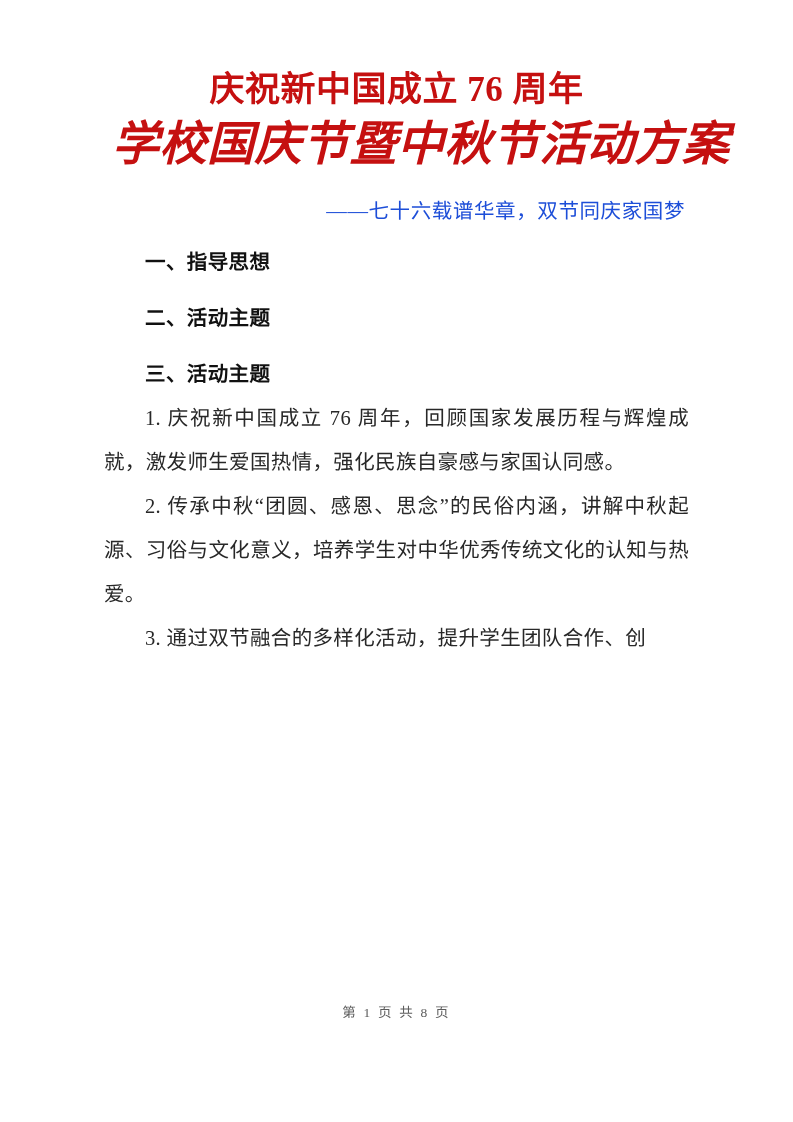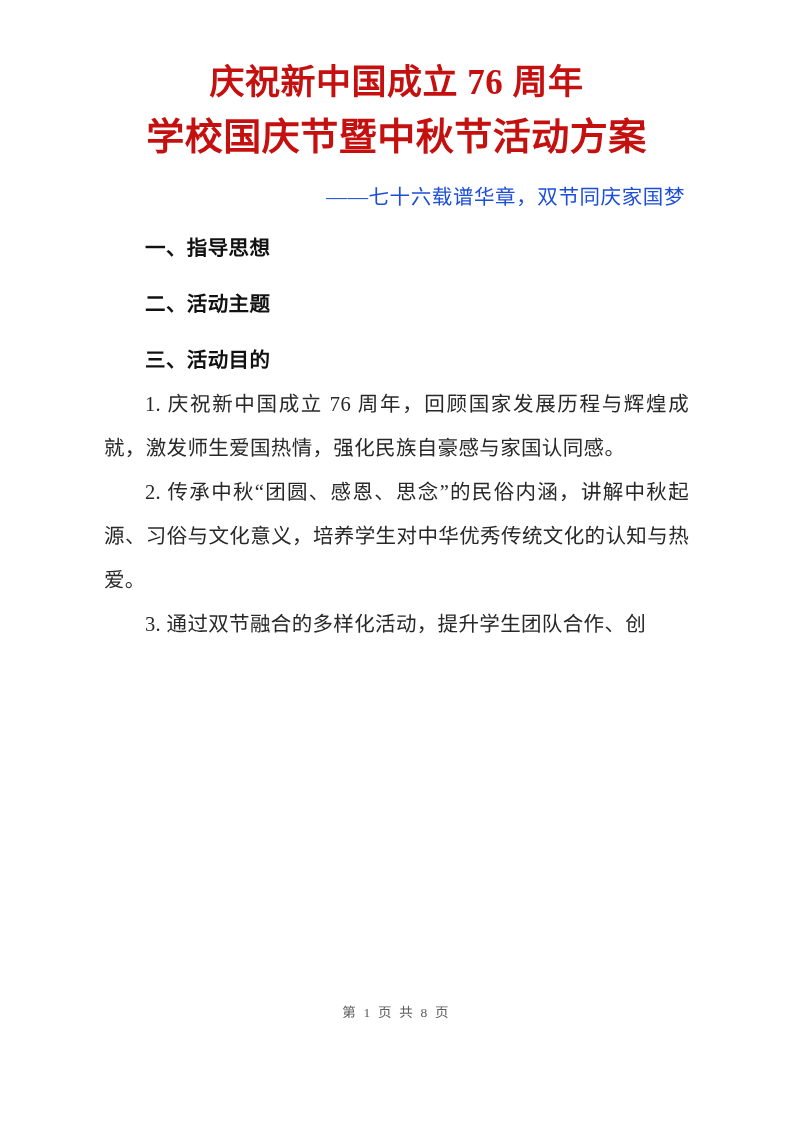--- a/index.html
+++ b/index.html
@@ -27,36 +27,37 @@
   
   .content {
     position: absolute;
     left: 104px;
     top: 0;
     width: 585px;
   }
 
   
   .doc-title {
-    margin: 1px;
+    margin: 8px;
     padding-top: 54px;
     text-align: center;
     color: #c51010;
     font-family: "Liberation Serif", "DejaVu Serif", serif;
     font-weight: bold;
     font-size: 35px;
     line-height: 55px;
     letter-spacing: 0.5px;
     white-space: nowrap;
   }
   .doc-title .tline {
     display: block;
   }
   .doc-title .tline-2 {
-    font-size: 38px;
+    font-size: 47px;
+    font-style: italic;
   }
 
   
   .doc-subtitle {
     margin: 0;
     padding-top: 14px;
     text-align: right;
     padding-right: 4px;
     color: #1d4ed8;
     font-family: "Liberation Serif", "DejaVu Serif", serif;
@@ -121,21 +122,21 @@
       <span class="tline tline-1">庆祝新中国成立 76 周年</span>
       <span class="tline tline-2">学校国庆节暨中秋节活动方案</span>
     </h1>
 
     <p class="doc-subtitle">——七十六载谱华章，双节同庆家国梦</p>
 
     <h2 class="section-heading">一、指导思想</h2>
 
     <h2 class="section-heading">二、活动主题</h2>
 
-    <h2 class="section-heading">三、活动目的</h2>
+    <h2 class="section-heading">三、活动主题</h2>
     <p class="body-para">1. 庆祝新中国成立 76 周年，回顾国家发展历程与辉煌成就，激发师生爱国热情，强化民族自豪感与家国认同感。</p>
     <p class="body-para">2. 传承中秋“团圆、感恩、思念”的民俗内涵，讲解中秋起源、习俗与文化意义，培养学生对中华优秀传统文化的认知与热爱。</p>
     <p class="body-para">3. 通过双节融合的多样化活动，提升学生团队合作、创</p>
 
   </div>
 
   <div class="page-footer">第 1 页 共 8 页</div>
 
 </div>
 

